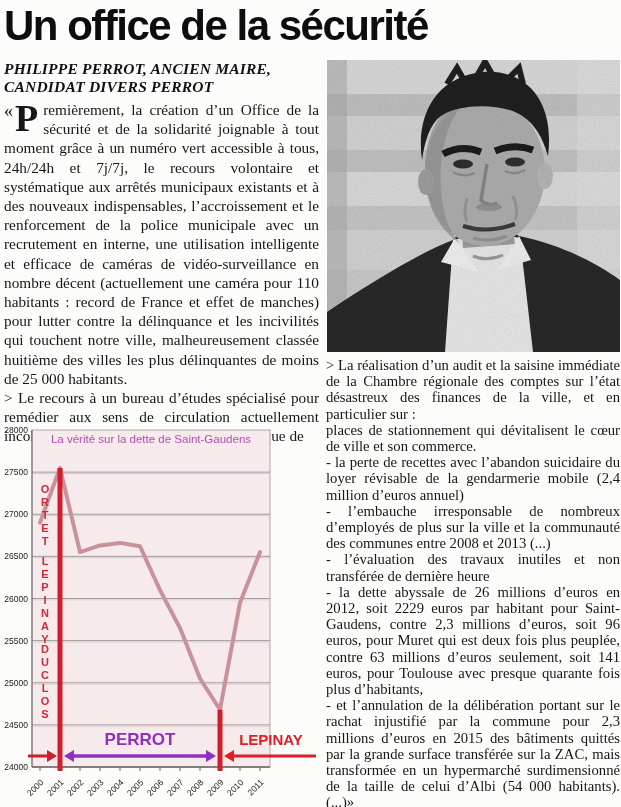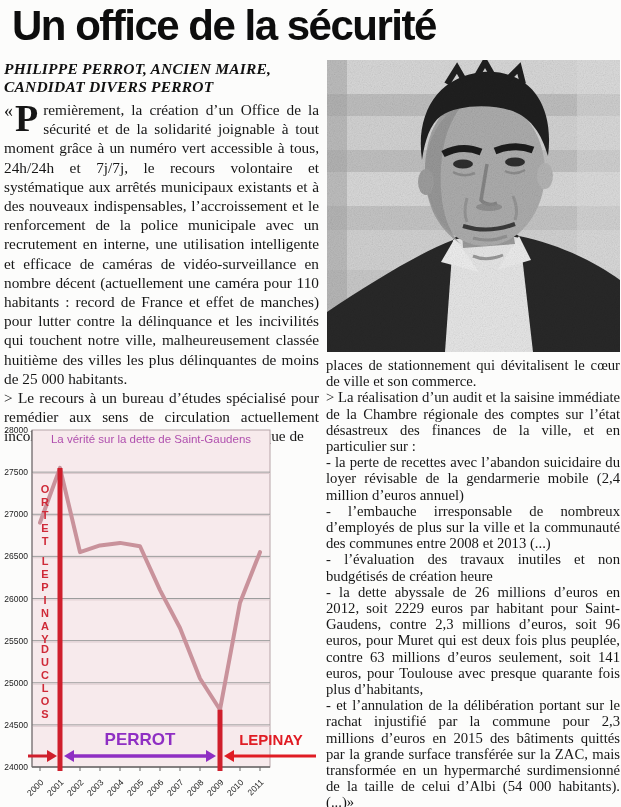--- a/index.html
+++ b/index.html
@@ -6,21 +6,21 @@
   body{background:#ffffff;}
   .page{
     position:relative;
     width:621px;height:807px;
     background:#fcfcfb;
     overflow:hidden;
     font-family:"Liberation Serif","DejaVu Serif",serif;
     color:#151515;
   }
   .headline{
-    position:absolute;left:12px;top:2px;width:560px;
+    position:absolute;left:4px;top:2px;width:560px;
     margin:0;
     font-family:"Liberation Sans","DejaVu Sans",sans-serif;
     font-weight:bold;font-size:42px;letter-spacing:-1.5px;
     color:#0d0d0d;
   }
   .col-left{
     position:absolute;left:4px;top:60px;width:315px;
   }
   .byline{
     font-family:"Liberation Serif","DejaVu Serif",serif;
@@ -119,25 +119,25 @@
       <path d="M140,138 Q136,152 140,162" stroke="#969696" stroke-width="3" fill="none"></path>
       <path d="M186,136 Q192,150 188,160" stroke="#969696" stroke-width="3" fill="none"></path>
       <path d="M136,166 Q161,174 188,164" stroke="#3b3b3b" stroke-width="4" fill="none"></path>
       <path d="M146,178 Q162,183 180,176" stroke="#939393" stroke-width="3" fill="none"></path>
       <path d="M146,196 Q160,202 176,195" stroke="#9a9a9a" stroke-width="3" fill="none"></path>
       <rect width="293" height="292" filter="url(#grain)" opacity="0.3" style="mix-blend-mode:multiply"></rect>
     </svg>
   </div>
 
   <div class="col-right">
+    <p>&gt; La réalisation d’un audit et la saisine immédiate de la Chambre régionale des comptes sur l’état désastreux des finances de la ville, et en particulier sur :</p>
     <p>places de stationnement qui dévitalisent le cœur de ville et son commerce.</p>
-    <p>&gt; La réalisation d’un audit et la saisine immédiate de la Chambre régionale des comptes sur l’état désastreux des finances de la ville, et en particulier sur :</p>
     <p>- la perte de recettes avec l’abandon suicidaire du loyer révisable de la gendarmerie mobile (2,4 million d’euros annuel)</p>
     <p>- l’embauche irresponsable de nombreux d’employés de plus sur la ville et la communauté des communes entre 2008 et 2013 (...)</p>
-    <p>- l’évaluation des travaux inutiles et non budgétisés de création heure</p>
+    <p>- l’évaluation des travaux inutiles et non transférée de dernière heure</p>
     <p>- la dette abyssale de 26 millions d’euros en 2012, soit 2229 euros par habitant pour Saint-Gaudens, contre 2,3 millions d’euros, soit 96 euros, pour Muret qui est deux fois plus peuplée, contre 63 millions d’euros seulement, soit 141 euros, pour Toulouse avec presque quarante fois plus d’habitants,</p>
     <p>- et l’annulation de la délibération portant sur le rachat injustifié par la commune pour 2,3 millions d’euros en 2015 des bâtiments quittés par la grande surface transférée sur la ZAC, mais transformée en un hypermarché surdimensionné de la taille de celui d’Albi (54 000 habitants). (...)»</p>
   </div>
 
   <div class="chart-box">
     <svg id="chart-svg" width="330" height="382" viewBox="0 0 330 382" role="img">
         <rect x="32" y="5" width="238" height="337" fill="#f7eaec" stroke="#b6a4a8" stroke-width="1"></rect>
         <text x="28" y="345" text-anchor="end" font-size="8.5" fill="#222222">24000</text>
         <line x1="32" y1="299.875" x2="270" y2="299.875" stroke="#9c9c9c" stroke-width="1"></line>
         <line x1="32" y1="301.275" x2="270" y2="301.275" stroke="#ddcccf" stroke-width="1"></line>

